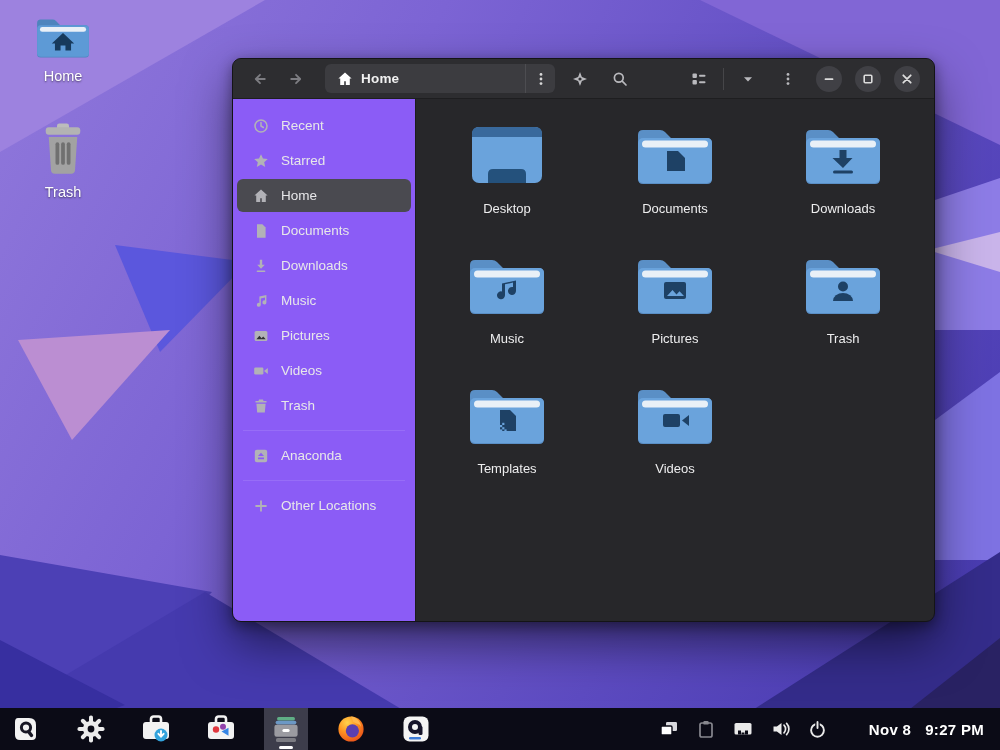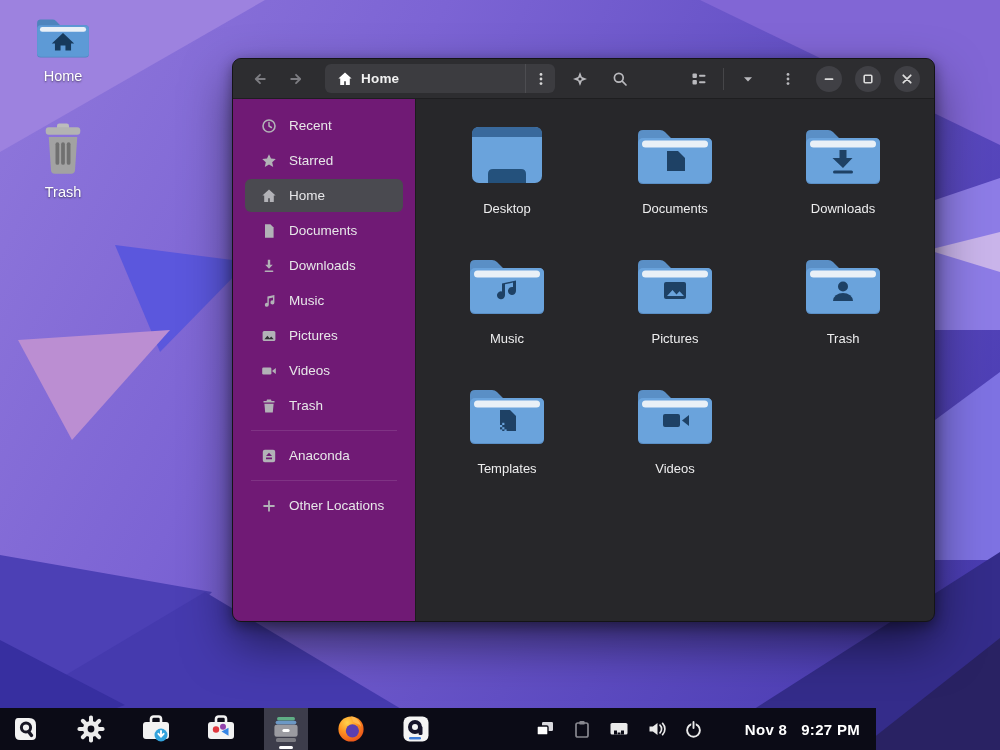--- a/index.html
+++ b/index.html
@@ -32,36 +32,36 @@
     border-left:1px solid rgba(255,255,255,.09); color:#d8d8d8; }
   .hb-icon { width:30px; height:30px; margin-left:10px; display:flex; align-items:center; justify-content:center; color:#b9b9bd; border-radius:6px; }
   .right-cluster { margin-left:auto; display:flex; align-items:center; }
   .vsep { width:1px; height:22px; background:rgba(255,255,255,.12); margin:0 9px; }
   .win-btn { width:26px; height:26px; border-radius:50%; background:#404045; color:#dcdcdc;
     display:flex; align-items:center; justify-content:center; margin-left:13px; }
 
   .win-body { flex:1; display:flex; min-height:0; }
 
   
-  .sidebar { width:183px; background:#701a75; border-right:1px solid #1c1c1e; padding:8px 12px; }
+  .sidebar { width:183px; background:#8b5cf6; border-right:1px solid #1c1c1e; padding:8px 4px; }
   .side-item { display:flex; align-items:center; gap:12px; height:33px; padding:0 10px 0 16px;
     border-radius:6px; color:#e7e7e9; font-size:13.5px; margin:2px 0; }
   .side-item .ic { color:#b2b2b7; }
   .side-item.selected { background:#4a4a50; }
   .side-sep { height:1px; background:rgba(255,255,255,.11); margin:8px 6px; }
 
   
   .content { flex:1; padding:26px 6px 0 7px; }
   .grid { display:grid; grid-template-columns:repeat(3,168px); }
   .tile { height:130px; display:flex; flex-direction:column; align-items:center; }
   .tile svg.folder { width:82px; height:64px; }
   .tile .fname { margin-top:12px; color:#ededee; font-size:13px; }
 
   
-  .taskbar { position:absolute; left:0; bottom:0; width:876px; height:42px; background:#0b0b16;
+  .taskbar { position:absolute; left:0; bottom:0; width:1000px; height:42px; background:#0b0b16;
     display:flex; align-items:center; }
   .apps { display:flex; align-items:center; height:100%; padding-left:4px; gap:21px; }
   .app-cell { width:44px; height:100%; display:flex; align-items:center; justify-content:center; position:relative; }
   .app-cell.active { background:#3d3d4b; }
   .app-cell.active::after { content:""; position:absolute; bottom:1px; left:50%; transform:translateX(-50%);
     width:14px; height:3px; border-radius:2px; background:#ffffff; }
   .tray { margin-left:auto; display:flex; align-items:center; gap:17px; padding-right:16px; }
   .tray .tico { display:flex; align-items:center; justify-content:center; }
   .clock { display:flex; align-items:baseline; gap:14px; color:#ffffff; font-size:15px; font-weight:700; margin-left:26px; letter-spacing:.3px; }
 

